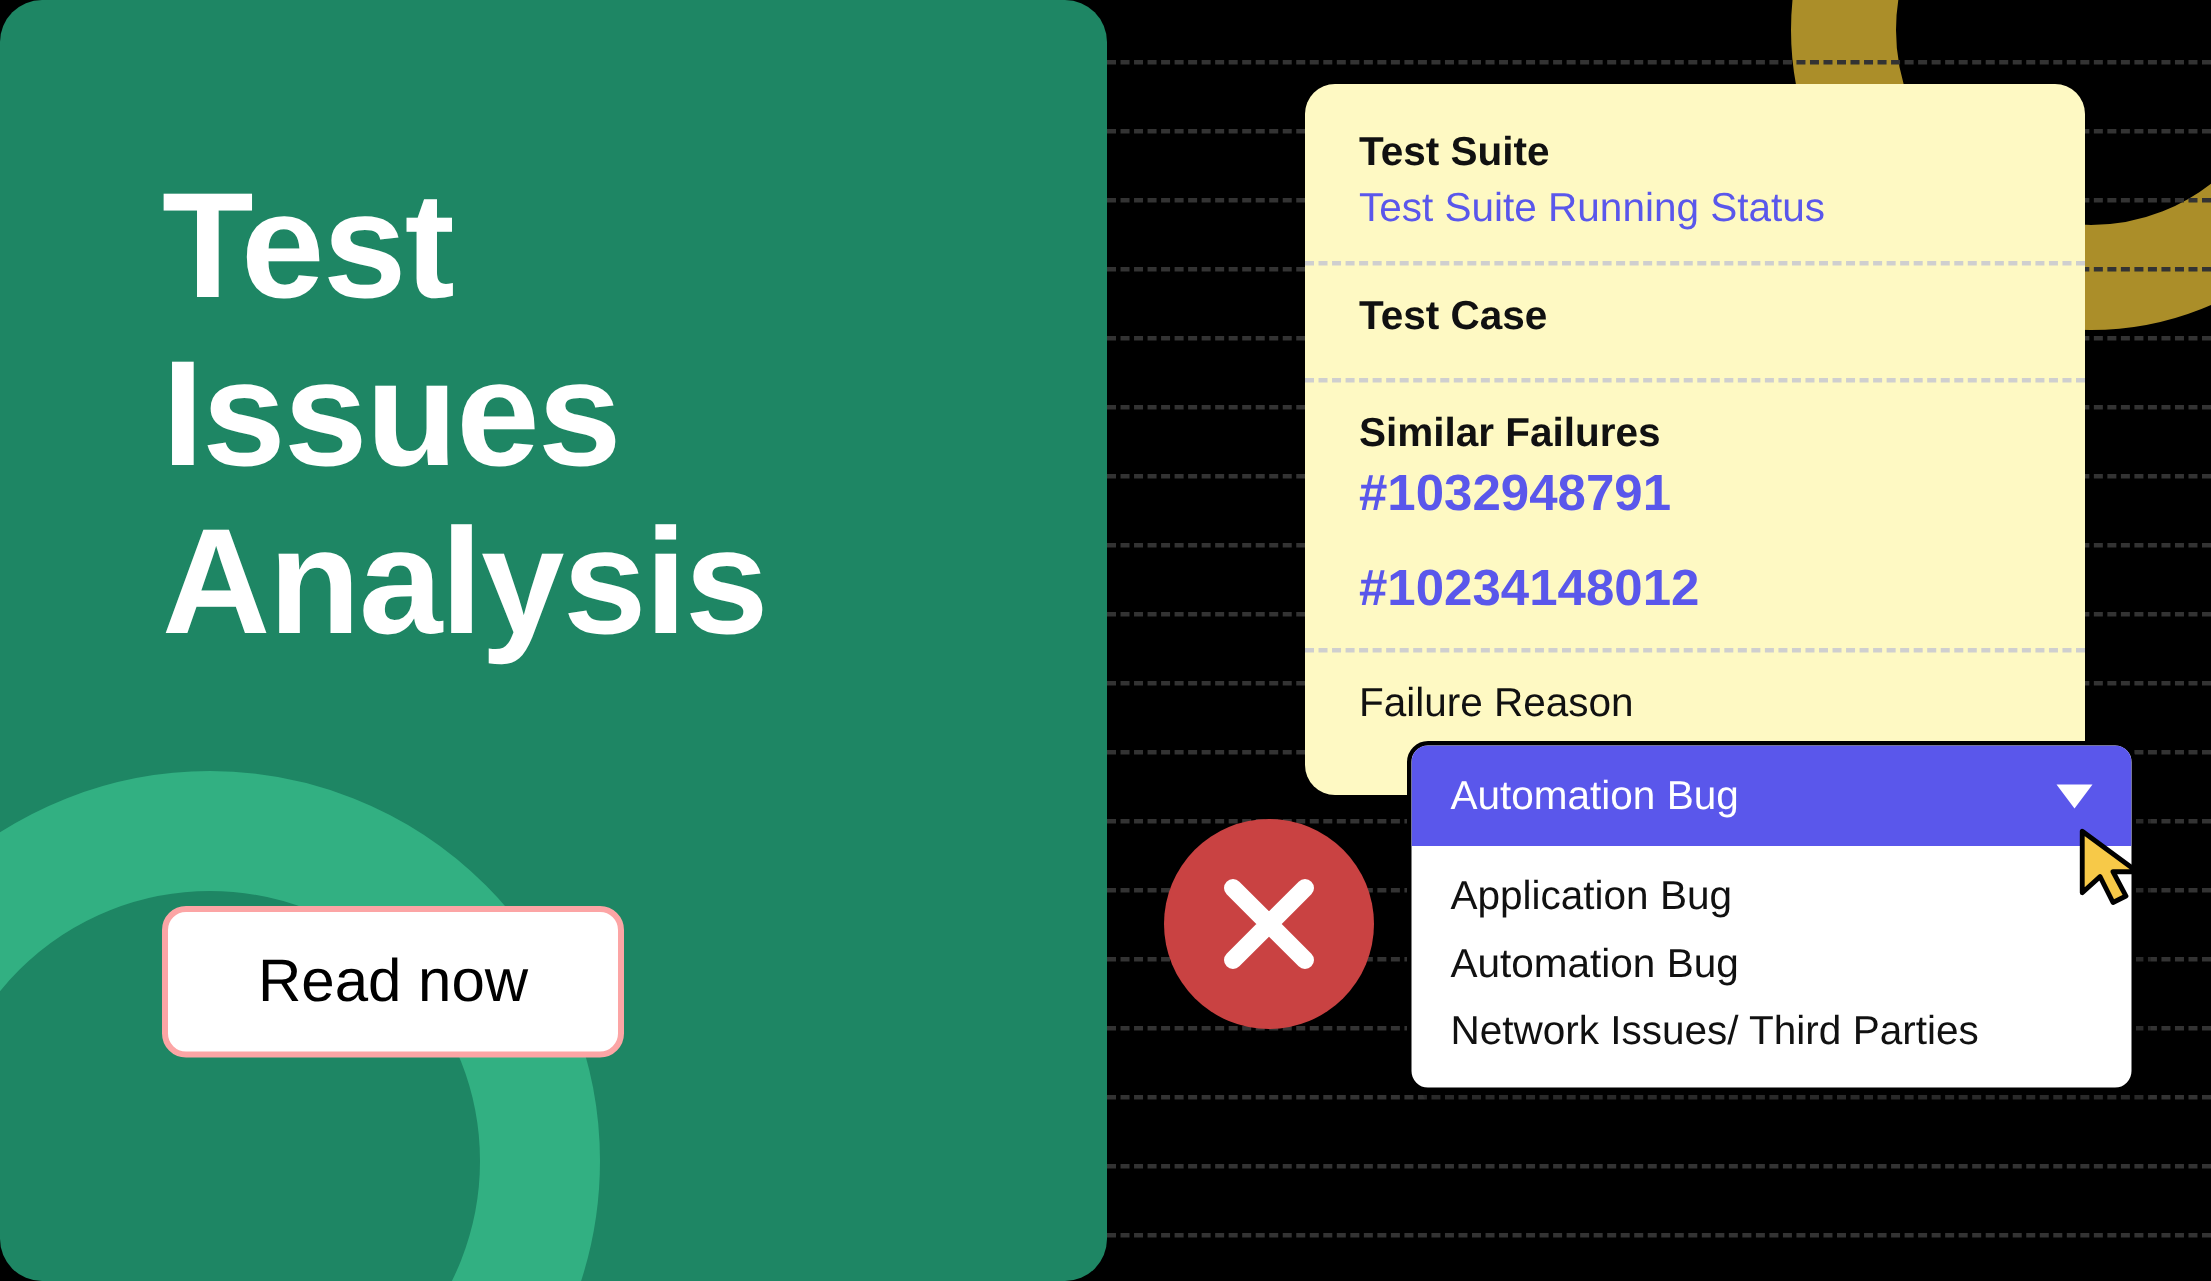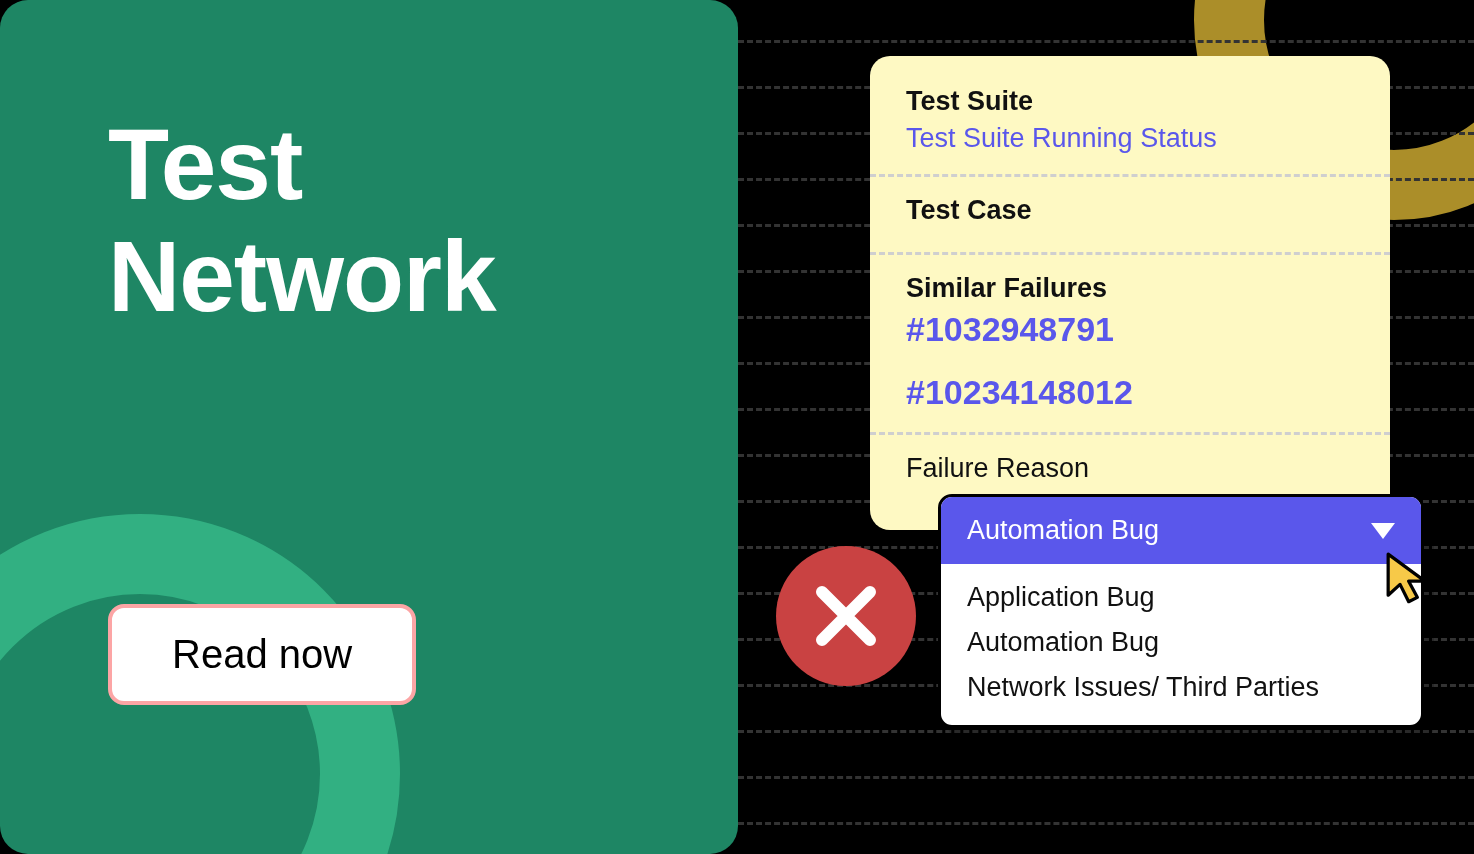--- a/index.html
+++ b/index.html
@@ -176,21 +176,22 @@
 </style>
 </head>
 <body>
 
 <div class="stage">
 
   <div class="left-panel">
     <div class="circle-deco"></div>
     <div class="headline">
       <div>Test</div>
-      <div>Network</div>
+      <div>Issues</div>
+      <div>Analysis</div>
     </div>
     <button class="read-now-btn">Read now</button>
   </div>
 
   <div class="right-panel">
     <div class="olive-ring"></div>
 
     <div class="dash-line" style="top:40px"></div>
     <div class="dash-line" style="top:86px"></div>
     <div class="dash-line" style="top:132px"></div>

